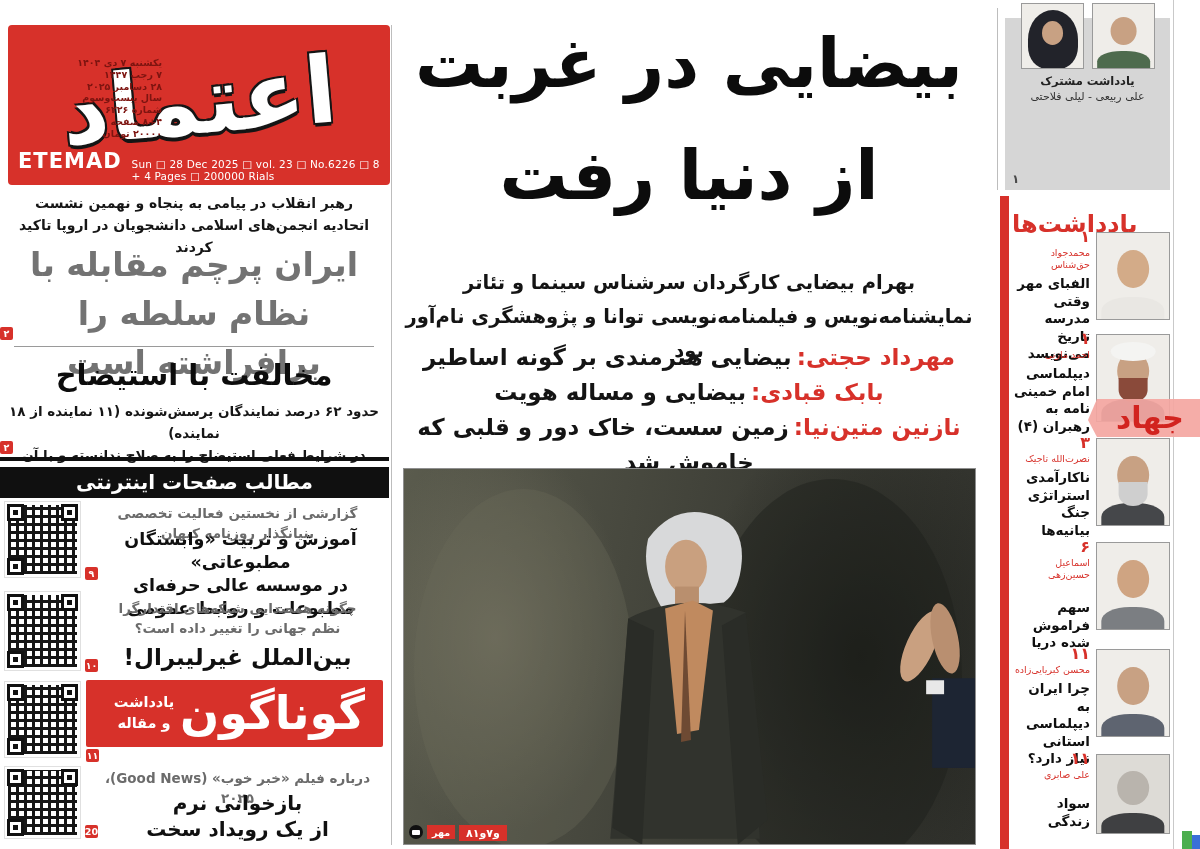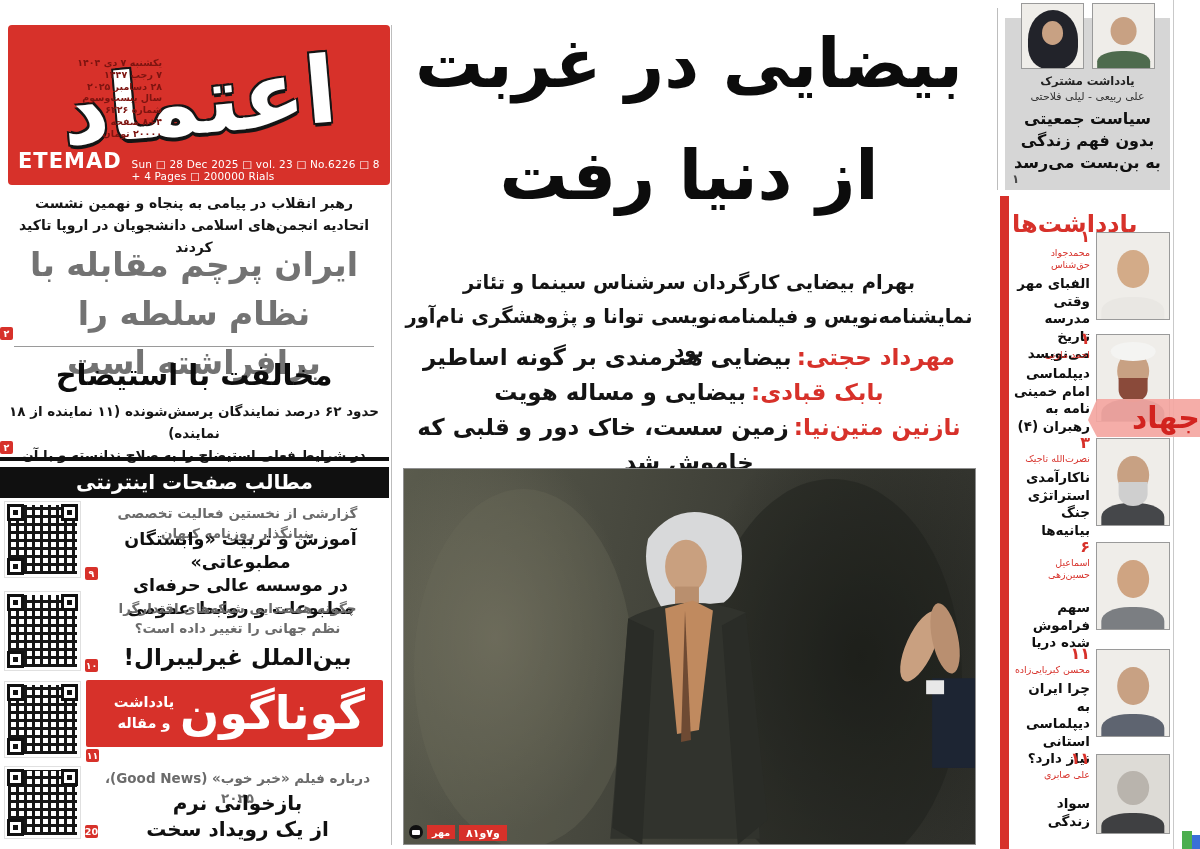--- a/index.html
+++ b/index.html
@@ -102,21 +102,21 @@
 
   .note{position:absolute;left:1012px;width:158px;}
   .note .ph{position:absolute;top:4px;right:0;width:74px;height:88px;}
   .note .txt{position:absolute;top:0;right:80px;left:0;text-align:right;}
   .note .num{color:var(--red);font-weight:bold;font-size:16px;line-height:17px;}
   .note .author{color:var(--red);font-size:9.5px;line-height:12px;margin:2px 0 4px;}
   .note .title{font-size:13.5px;font-weight:bold;line-height:17.5px;color:#0f0f0f;}
 
   .ribbon{left:1088px;top:399px;width:112px;height:38px;background:rgba(244,166,161,.92);z-index:6;
     clip-path:polygon(0 55%,8% 0,100% 0,100% 100%,8% 100%);overflow:hidden;
-    color:#d2231f;font-size:30px;line-height:38px;font-weight:bold;text-align:right;padding-right:0;}
+    color:#d2231f;font-size:30px;line-height:38px;font-weight:bold;text-align:right;padding-right:16px;}
 
   .corner-green{left:1182px;top:831px;width:10px;height:18px;background:#4cae4f;}
   .corner-blue{left:1192px;top:835px;width:8px;height:14px;background:#3a6fd8;}
 
   
   .figure-svg{position:absolute;inset:0;}
 </style>
 </head>
 <body>
 
@@ -250,23 +250,20 @@
     <div class="hs" style="left:16px;top:-15px;width:63px;height:66px;">
       <div class="scarf"></div>
       <div class="head" style="z-index:2;width:36%;height:38%;top:26%;"></div>
     </div>
     <div class="hs" style="left:87px;top:-15px;width:63px;height:66px;">
       <div class="head"></div>
       <div class="torso" style="background:#4e6b4e;"></div>
     </div>
     <div class="joint-label">یادداشت مشترک</div>
     <div class="joint-authors">علی ربیعی - لیلی فلاحتی</div>
-    <div class="joint-title pre">سیاست جمعیتی
-بدون فهم زندگی
-به بن‌بست می‌رسد</div>
     <div class="joint-badge">۱</div>
   </div>
 
   <div class="abs side-redbar"></div>
   <div class="abs side-title">یادداشت‌ها</div>
 
   <div class="note" style="top:228px;height:100px;">
     <div class="txt">
       <div class="num">۱</div>
       <div class="author">محمدجواد حق‌شناس</div>

